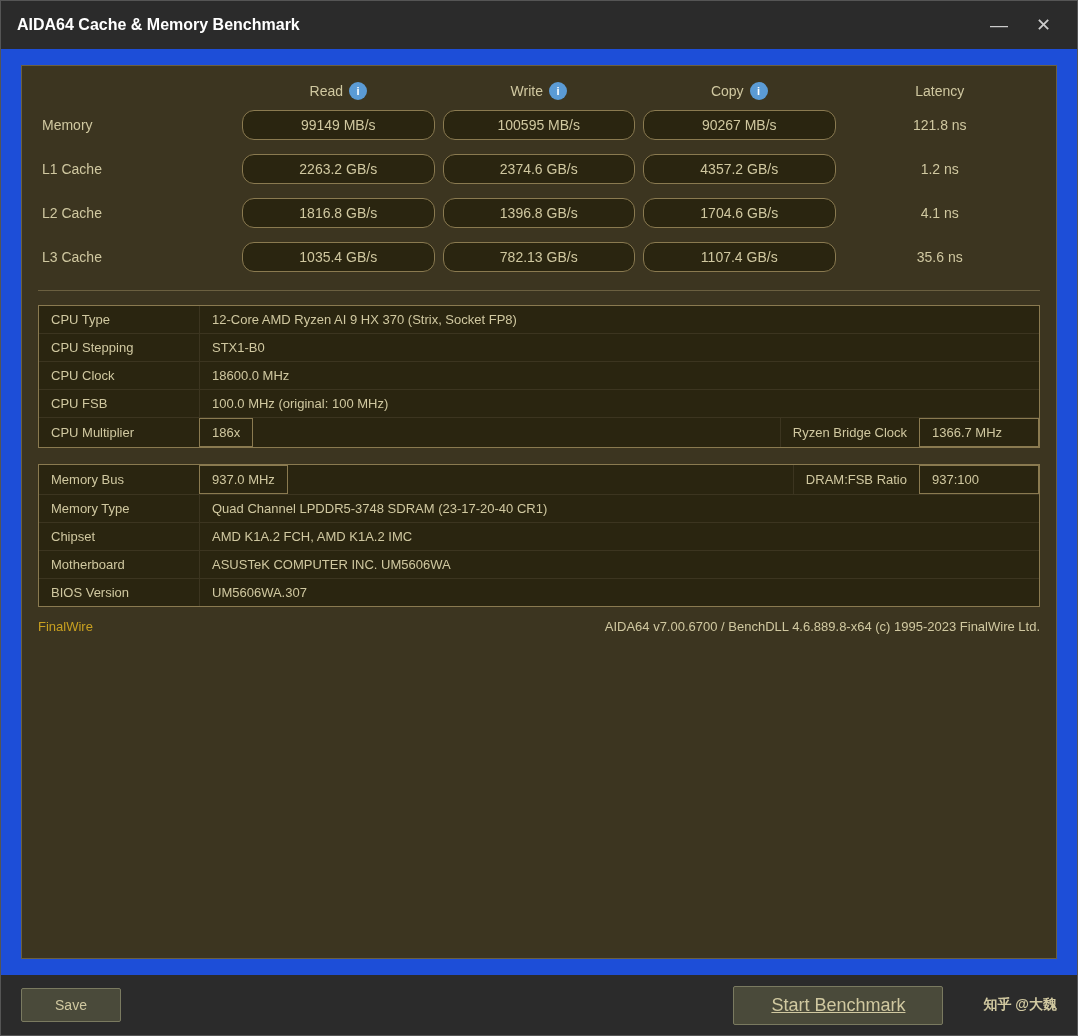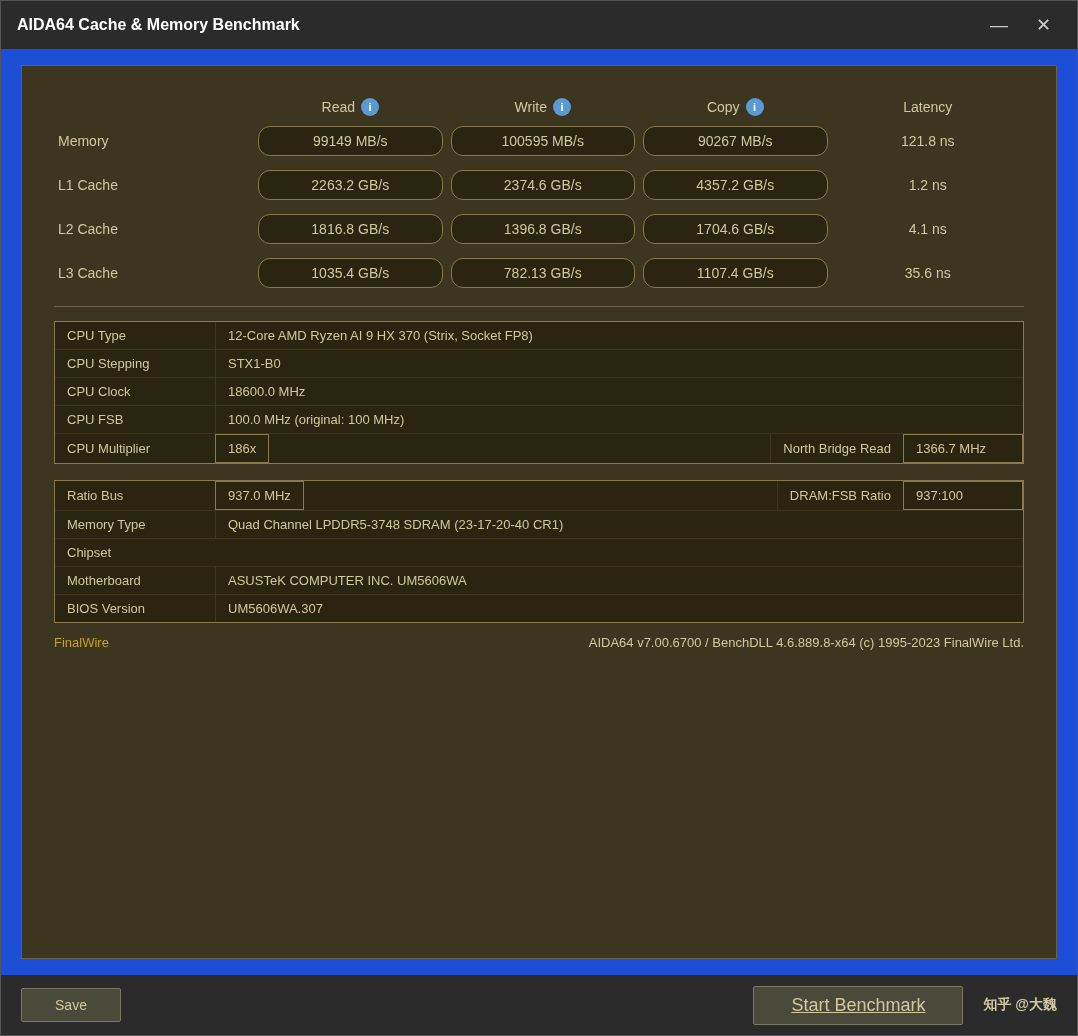--- a/index.html
+++ b/index.html
@@ -53,21 +53,21 @@
       overflow: hidden;
       display: flex;
       flex-direction: column;
     }
 
     
     .main-panel {
       background: #3c3520;
       border: 1px solid #6b6040;
       flex: 1;
-      padding: 32px;
+      padding: 16px;
       display: flex;
       flex-direction: column;
       gap: 0;
     }
 
     
     .header-row {
       display: grid;
       grid-template-columns: 200px 1fr 1fr 1fr 1fr;
       margin-bottom: 8px;
@@ -214,20 +214,21 @@
     }
 
     
     .bottom-bar {
       background: #2b2b2b;
       height: 60px;
       display: flex;
       align-items: center;
       padding: 0 20px;
       flex-shrink: 0;
+      gap: 20px;
     }
     .btn-save {
       background: #4a4a3a;
       border: 1px solid #7a7a60;
       color: #d0c8a0;
       font-size: 14px;
       padding: 8px 28px;
       cursor: pointer;
       border-radius: 2px;
       min-width: 100px;
@@ -343,46 +344,47 @@
           <div class="info-label">CPU FSB</div>
           <div class="info-value">100.0 MHz  (original: 100 MHz)</div>
         </div>
 
         <div class="info-row-split">
           <div class="split-left">
             <div class="info-label">CPU Multiplier</div>
             <div class="info-value-box">186x</div>
           </div>
           <div class="split-right">
-            <span class="split-right-label">North Bridge Read</span>
+            <span class="split-right-label">Ryzen Bridge Clock</span>
             <span class="split-right-value">1366.7 MHz</span>
           </div>
         </div>
       </div>
 
       <div style="height:8px"></div>
 
       <div class="info-section">
 
         <div class="info-row-split">
           <div class="split-left">
-            <div class="info-label">Ratio Bus</div>
+            <div class="info-label">Memory Bus</div>
             <div class="info-value-box">937.0 MHz</div>
           </div>
           <div class="split-right">
             <span class="split-right-label">DRAM:FSB Ratio</span>
             <span class="split-right-value">937:100</span>
           </div>
         </div>
         <div class="info-row">
           <div class="info-label">Memory Type</div>
           <div class="info-value">Quad Channel LPDDR5-3748 SDRAM  (23-17-20-40 CR1)</div>
         </div>
         <div class="info-row">
           <div class="info-label">Chipset</div>
+          <div class="info-value">AMD K1A.2 FCH, AMD K1A.2 IMC</div>
         </div>
         <div class="info-row">
           <div class="info-label">Motherboard</div>
           <div class="info-value">ASUSTeK COMPUTER INC. UM5606WA</div>
         </div>
         <div class="info-row">
           <div class="info-label">BIOS Version</div>
           <div class="info-value">UM5606WA.307</div>
         </div>
       </div>

